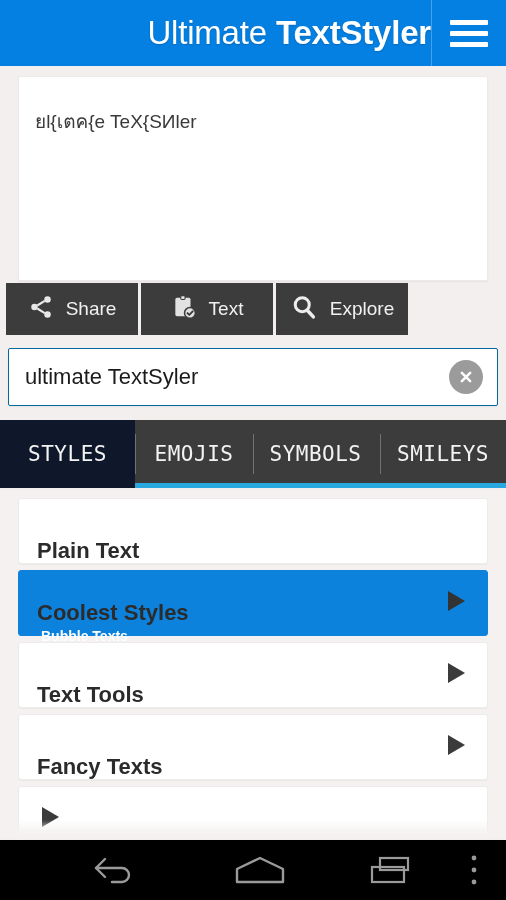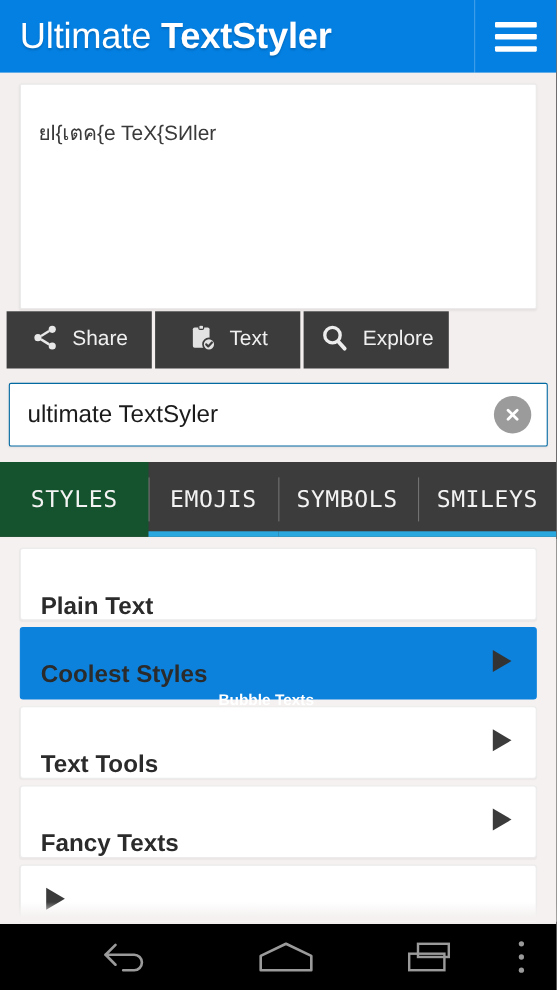--- a/index.html
+++ b/index.html
@@ -14,21 +14,21 @@
     width: 506px; height: 900px;
     background: #f2efee;
     overflow: hidden;
   }
 
   
   .appbar {
     position: absolute; top: 0; left: 0;
     width: 506px; height: 66px;
     background: #0480e3;
-    display: flex; align-items: center;
+    display: flex; align-items: center; text-align: right;
   }
   .appbar-title {
     flex: 1;
     padding-left: 18px;
     color: #ffffff;
     font-size: 33px;
     line-height: 36px;
     letter-spacing: -0.2px;
     white-space: nowrap;
     text-shadow: 0 1px 2px rgba(0,0,0,0.18);
@@ -139,21 +139,21 @@
     display: flex;
     align-items: center;
     justify-content: center;
     cursor: pointer;
     color: #f3f3f3;
     font-family: "DejaVu Sans Mono", monospace;
     font-size: 21px;
     letter-spacing: 0.5px;
     padding: 0 14px;
   }
-  .tab-styles   { flex: 0 0 135px; background: #14532d; }
+  .tab-styles   { flex: 0 0 135px; background: #0f172a; }
   .tab-emojis   { flex: 0 0 118px; }
   .tab-symbols  { flex: 1; padding-left: 12px; }
   .tab-smileys  { flex: 0 0 126px; }
   .tab-divider {
     position: absolute; left: 0; top: 14px;
     width: 1px; height: 40px;
     background: rgba(255,255,255,0.28);
   }
   .tab-underline {
     position: absolute; left: 0; bottom: 0;
@@ -200,21 +200,20 @@
     color: #2b2b2b;
     line-height: 26px;
   }
   .item-sub {
     font-size: 14px;
     font-weight: 700;
     color: #ffffff;
     line-height: 18px;
     padding-left: 4px;
     margin-top: 1px;
-    text-align: center;
   }
   .item-arrow { flex: 0 0 auto; }
   .fade-bottom {
     position: absolute; left: 0; bottom: 0;
     width: 506px; height: 18px;
     background: linear-gradient(to bottom, rgba(244,241,240,0), #f4f1f0 78%);
     pointer-events: none;
   }
   .scroll-edge {
     position: absolute; right: 0; top: 0;

